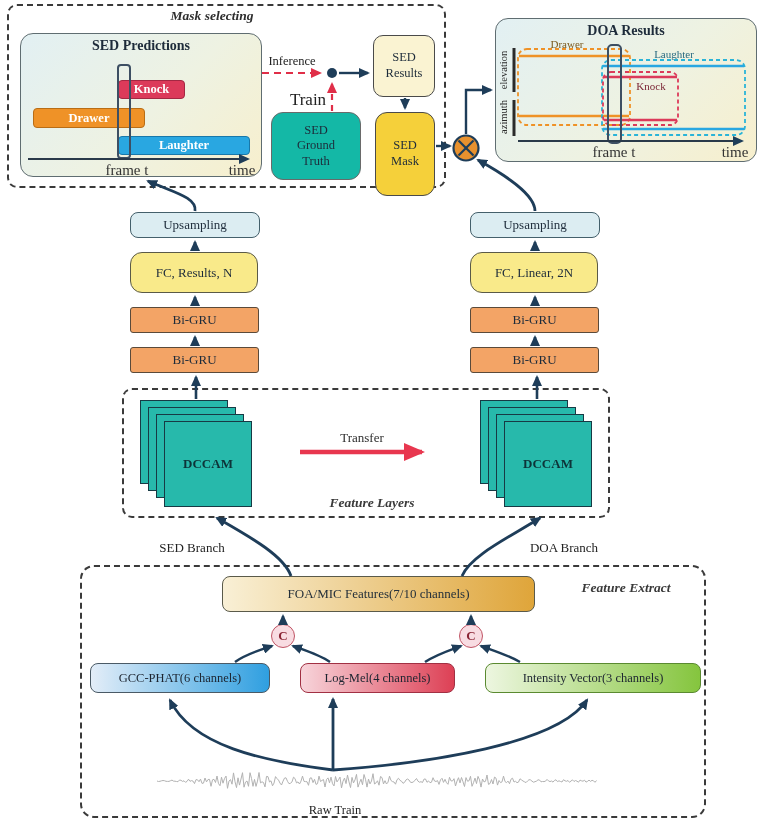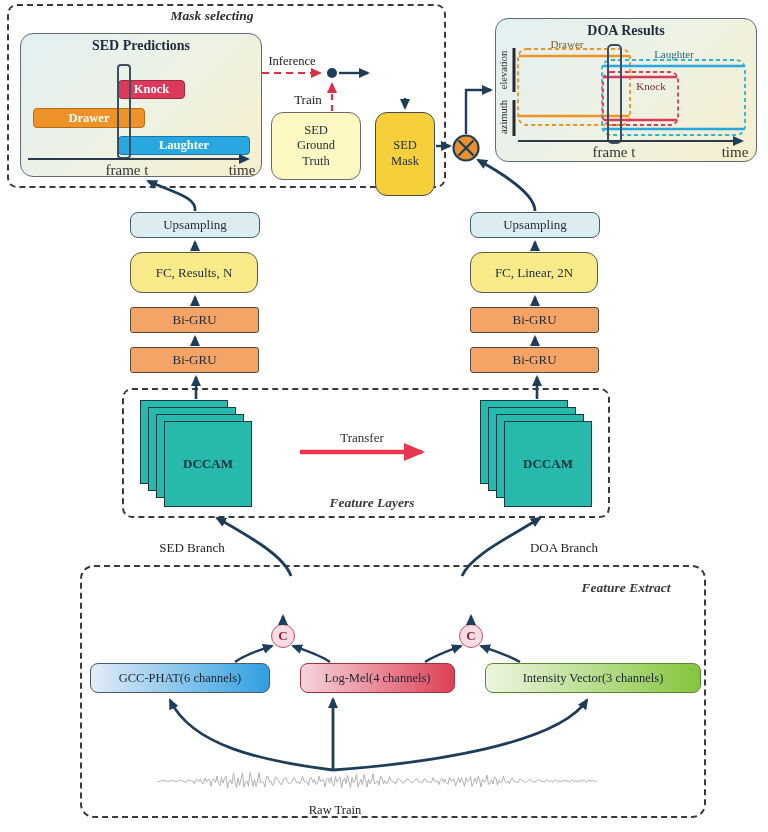--- a/index.html
+++ b/index.html
@@ -15,21 +15,21 @@
   .bar{border-radius:4px;color:#fff;font-size:12.5px;font-weight:600;
        display:flex;align-items:center;justify-content:center;}
   .knock{background:#dc3a5a;border:1.5px solid #a32843;}
   .drawer{background:#ef9227;border:1.5px solid #b96d15;}
   .laughter{background:#29a7e1;border:1.5px solid #1878aa;}
   .selector{border:2px solid #3d4f63;border-radius:4px;background:transparent;z-index:4;}
   .axis-lab{font-size:15px;color:#333;}
   .smallbox{border:1.6px solid #4a4a4a;border-radius:10px;font-size:12.5px;color:#1d2b3a;
             display:flex;align-items:center;justify-content:center;text-align:center;line-height:1.25;}
   .results{background:#faf3d2;}
-  .gtruth{background:#fef9c3;border-color:#6a6a6a;border-radius:12px;}
+  .gtruth{background:#14b8a6;border-color:#6a6a6a;border-radius:12px;}
   .smask{background:#f5d03a;border-radius:12px;}
   .layerbox{border:1.5px solid #44606b;display:flex;align-items:center;justify-content:center;
             font-size:13px;color:#1d2b3a;}
   .ups{background:#dcedf2;border-radius:8px;}
   .fc{background:#f9ea8a;border-radius:12px;border-color:#5a5a48;}
   .gru{background:#f3a466;border-radius:3px;border-color:#5a4a3a;}
   .dccam{background:#27b9ab;border:1.6px solid #173a44;}
   .dccam-lab{font-size:13px;font-weight:600;color:#0d3338;}
   .featbar{border:1.5px solid #5a5a4a;border-radius:8px;font-size:13px;color:#24303a;}
   .cnode{width:24px;height:24px;border-radius:50%;background:#f8dce2;border:1.6px solid #c05565;
@@ -53,22 +53,23 @@
 
   <div class="abs bar knock" style="left:118px;top:80px;width:67px;height:19px;z-index:3;">Knock</div>
   <div class="abs bar drawer" style="left:33px;top:108px;width:112px;height:20px;z-index:3;">Drawer</div>
   <div class="abs bar laughter" style="left:118px;top:136px;width:132px;height:19px;z-index:3;">Laughter</div>
   <div class="abs selector" style="left:117px;top:64px;width:14px;height:95px;"></div>
 
   <div class="abs axis-lab ctr" style="left:97px;top:163px;width:60px;height:14px;">frame t</div>
   <div class="abs axis-lab ctr" style="left:225px;top:163px;width:34px;height:14px;">time</div>
 
   <div class="abs ctr" style="left:262px;top:54px;width:60px;height:14px;font-size:12.5px;color:#222;">Inference</div>
-  <div class="abs ctr" style="left:287px;top:93px;width:42px;height:14px;font-size:13px;color:#222;">Train</div>
-
+  <div class="abs ctr" style="left:287px;top:93px;width:42px;height:14px;font-size:17px;color:#222;">Train</div>
+
+  <div class="abs smallbox results" style="left:373px;top:35px;width:62px;height:62px;padding:0 6px;">SED Results</div>
   <div class="abs smallbox gtruth" style="left:271px;top:112px;width:90px;height:68px;padding:0 14px;">SED Ground Truth</div>
   <div class="abs smallbox smask" style="left:375px;top:112px;width:60px;height:84px;padding:0 8px;">SED Mask</div>
 
   <div class="abs panel" style="left:495px;top:18px;width:262px;height:144px;"></div>
   <div class="abs ptitle ctr" style="left:495px;top:23px;width:262px;height:16px;">DOA Results</div>
 
   <div class="abs rot" style="left:482px;top:63px;width:46px;height:14px;">elevation</div>
   <div class="abs rot" style="left:483px;top:110px;width:44px;height:14px;">azimuth</div>
 
   <div class="abs doa-ev ctr" style="left:537px;top:37px;width:60px;height:13px;color:#7a5a20;">Drawer</div>
@@ -102,20 +103,22 @@
   <div class="abs dccam ctr dccam-lab" style="left:504px;top:421px;width:88px;height:86px;">DCCAM</div>
 
   <div class="abs ctr" style="left:322px;top:430px;width:80px;height:16px;font-size:13px;color:#2e2e2e;">Transfer</div>
 
   <div class="abs ctr" style="left:142px;top:540px;width:100px;height:15px;font-size:13px;">SED Branch</div>
   <div class="abs ctr" style="left:514px;top:540px;width:100px;height:15px;font-size:13px;">DOA Branch</div>
 
   <div class="abs dashedbox" style="left:80px;top:565px;width:626px;height:253px;border-radius:14px;"></div>
   <div class="abs italic-lab ctr" style="left:566px;top:580px;width:120px;height:16px;color:#3a3a3a;">Feature Extract</div>
 
+  <div class="abs featbar ctr" style="left:222px;top:576px;width:313px;height:36px;
+       background:linear-gradient(90deg,#f9f0d6,#dfa53a);">FOA/MIC Features(7/10 channels)</div>
 
   <div class="abs cnode ctr" style="left:271px;top:624px;">C</div>
   <div class="abs cnode ctr" style="left:459px;top:624px;">C</div>
 
   <div class="abs fbox" style="left:90px;top:663px;width:180px;height:30px;
        background:linear-gradient(90deg,#e3edf8,#2f9fe0);">GCC-PHAT(6 channels)</div>
   <div class="abs fbox" style="left:300px;top:663px;width:155px;height:30px;border-color:#a13043;
        background:linear-gradient(90deg,#f7d4da,#dd4055);">Log-Mel(4 channels)</div>
   <div class="abs fbox" style="left:485px;top:663px;width:216px;height:30px;border-color:#5a8a30;
        background:linear-gradient(90deg,#edf6e0,#85c53e);">Intensity Vector(3 channels)</div>

